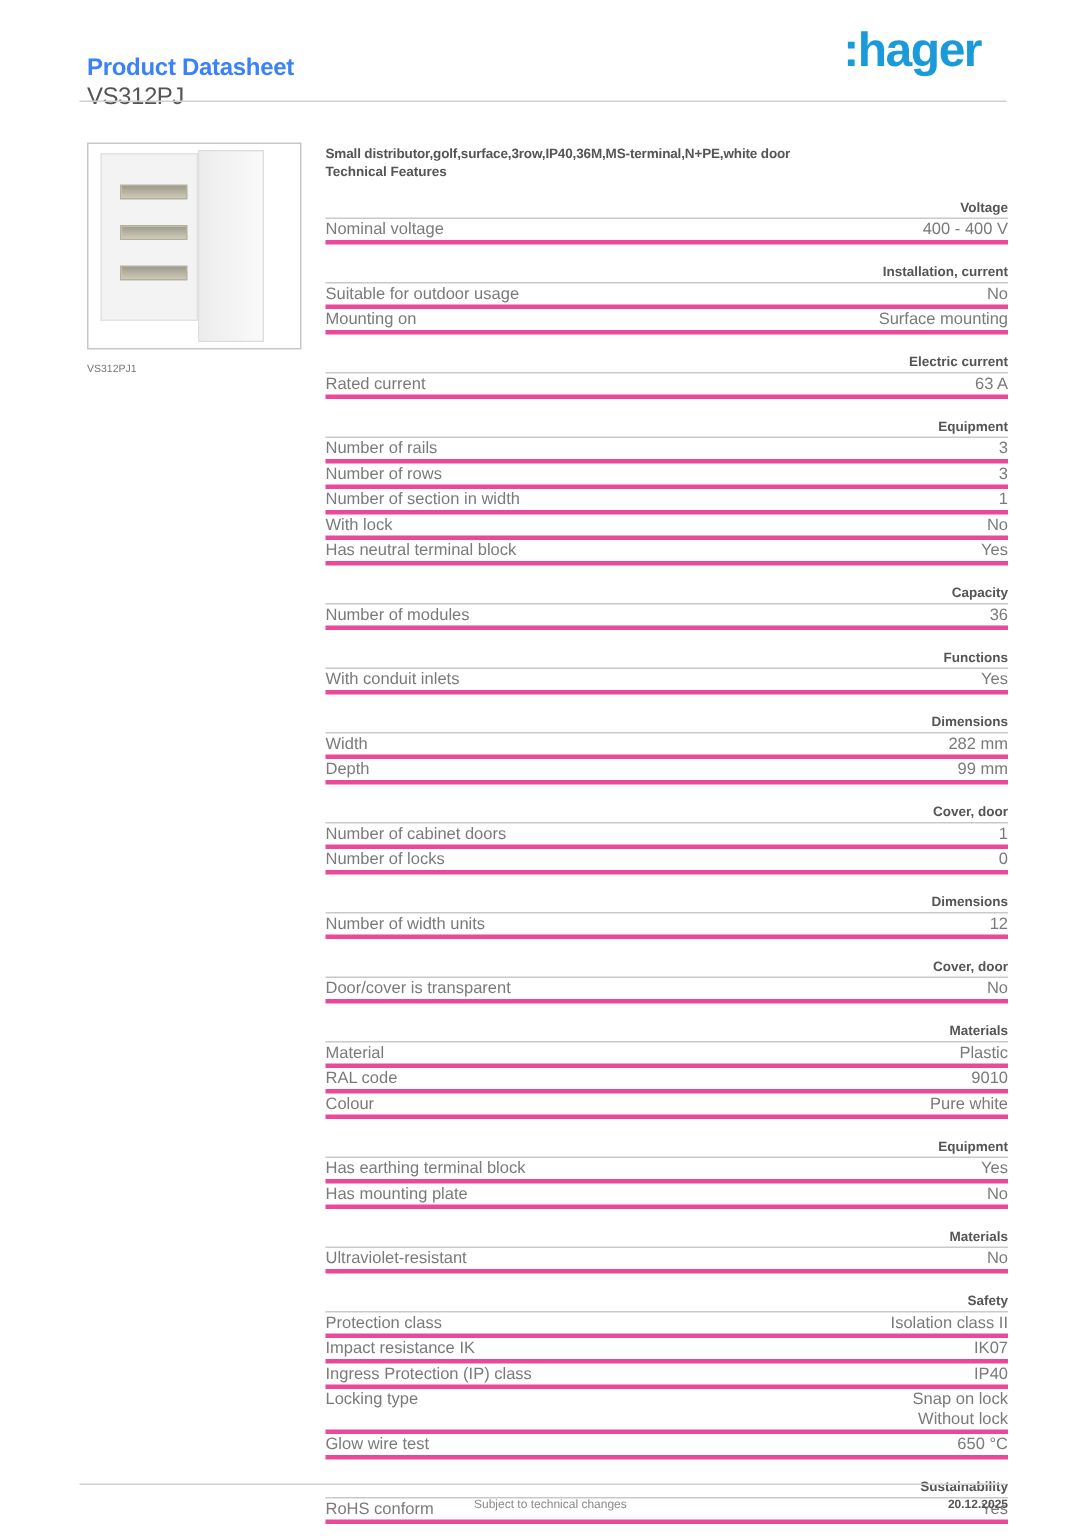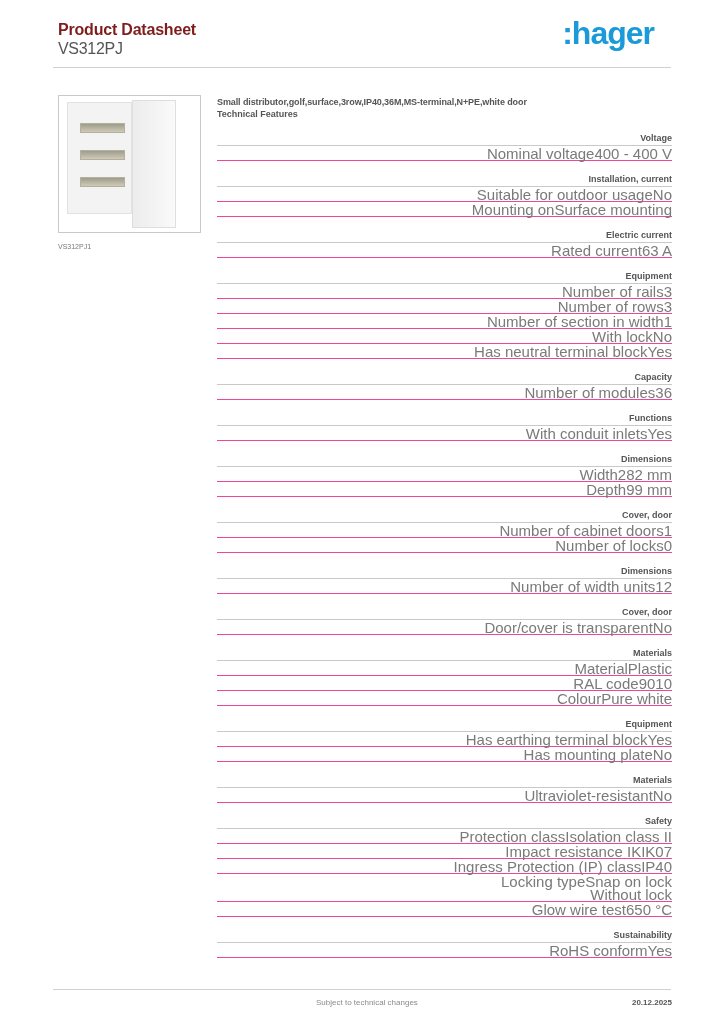--- a/index.html
+++ b/index.html
@@ -1,39 +1,39 @@
 <!DOCTYPE html>
 <html><head>
   <meta charset="utf-8">
   <style>
     * { box-sizing: border-box; margin: 0; padding: 0; }
     html, body { width: 724px; height: 1024px; background: #ffffff; }
     body { position: relative; font-family: "Liberation Sans", sans-serif; color: #6e6e6e; overflow: hidden; }
 
     .header { position: absolute; left: 58px; top: 20px; width: 614px; }
-    .doc-title { font-size: 16px; font-weight: bold; color: #7f1d1d; line-height: 20px; letter-spacing: -0.2px; }
+    .doc-title { font-size: 16px; font-weight: bold; color: #3b82f6; line-height: 20px; letter-spacing: -0.2px; margin-top: 16px; }
     .doc-sub { font-size: 16px; color: #555555; line-height: 18px; letter-spacing: -0.3px; }
     .logo { position: absolute; right: 18px; top: -2px; font-size: 32px; font-weight: bold; color: #1a9ad8; letter-spacing: -1px; line-height: 30px; }
     .header-rule { position: absolute; left: 53px; top: 67px; width: 618px; height: 1px; background: #d0d0d0; }
 
     .img-box { position: absolute; left: 58px; top: 95px; width: 143px; height: 138px; border: 1px solid #c8c8c8; background: #fff; }
     .img-caption { position: absolute; left: 58px; top: 243px; font-size: 7px; color: #777; }
 
     
     .cab-body { position: absolute; left: 8px; top: 6px; width: 65px; height: 112px; background: #f3f3f3; border: 1px solid #e2e2e2; }
     .cab-rail { position: absolute; left: 12px; width: 45px; height: 10px; background: linear-gradient(#9e9c8c, #cfcab8); border: 1px solid #b5b09c; }
     .cab-door { position: absolute; left: 73px; top: 4px; width: 44px; height: 128px; background: linear-gradient(90deg, #ececec, #fafafa); border: 1px solid #dedede; }
 
     .content { position: absolute; left: 217px; top: 96px; width: 455px; }
     .product-desc { font-size: 9px; font-weight: bold; color: #555; line-height: 12px; letter-spacing: -0.1px; }
     .tf-title { font-size: 9px; font-weight: bold; color: #555; line-height: 12px; }
 
     .group { margin-top: 13px; }
     .group-title { font-size: 9px; font-weight: bold; color: #555; line-height: 11px; padding-bottom: 1px; border-bottom: 1px solid #c9c9c9; text-align: right; }
-    .row { display: flex; justify-content: flex-end; font-size: 15px; color: #7a7a7a; line-height: 13px; border-bottom: 1px solid #ec4899; padding-top: 1px; }
+    .row { display: flex; justify-content: space-between; font-size: 11px; color: #7a7a7a; line-height: 13px; border-bottom: 3px solid #ec4899; padding-top: 1px; }
     .row .val { text-align: right; white-space: pre-line; }
 
     .footer-rule { position: absolute; left: 53px; top: 989px; width: 618px; height: 1px; background: #d0d0d0; }
     .footer-note { position: absolute; left: 316px; top: 998px; font-size: 8px; color: #8a8a8a; }
     .footer-date { position: absolute; right: 52px; top: 998px; font-size: 8px; font-weight: bold; color: #555; padding-left: 48px; }
   </style>
 </head>
 <body>
 
 <div class="header">

